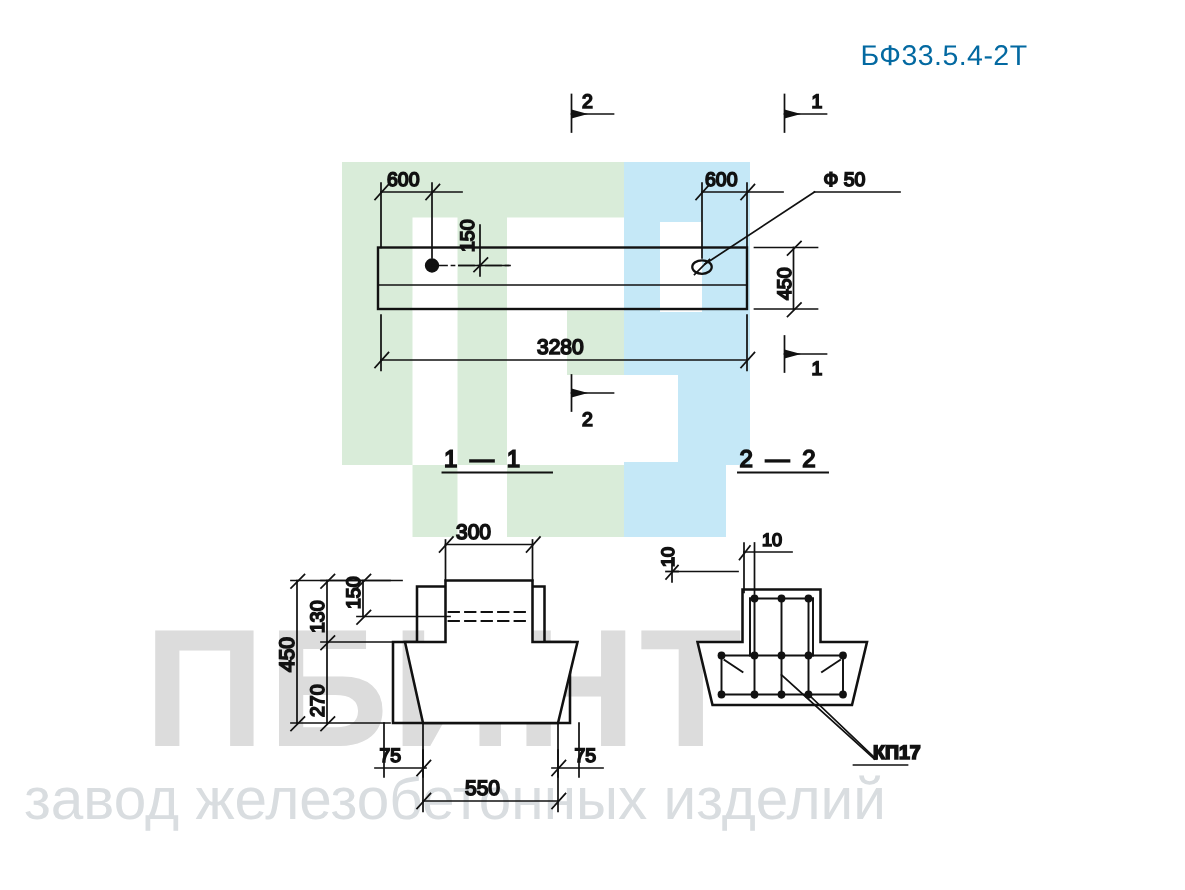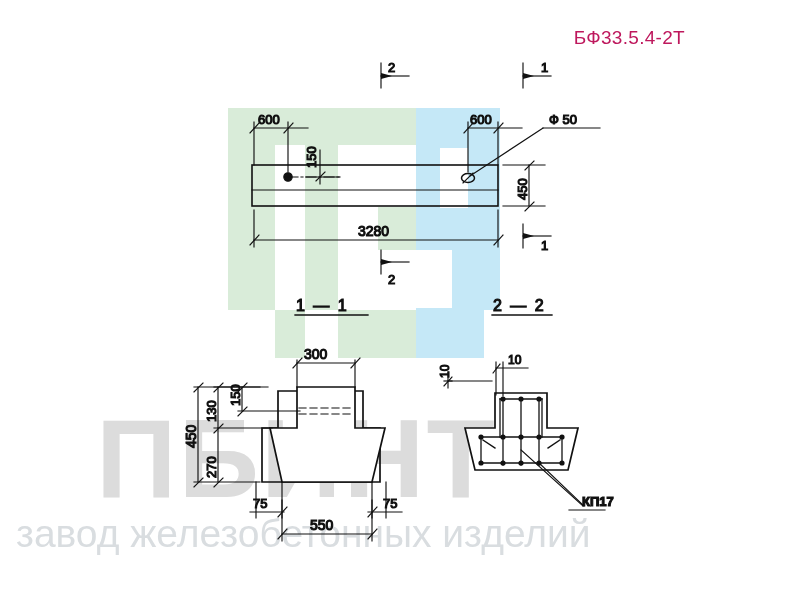--- a/index.html
+++ b/index.html
@@ -6,21 +6,21 @@
   body{width:790px;height:593px;position:relative;overflow:hidden;
        font-family:"Liberation Sans",sans-serif;}
   .layer{position:absolute;left:0;top:0;width:790px;height:593px;}
   #wm-blocks{z-index:1;}
   #wm-text{z-index:2;}
   #drawing{z-index:3;}
   #title{z-index:4;}
 
   .title-text{
     position:absolute; right:105px; top:27px;
-    font-size:19px; color:#be185d; letter-spacing:.3px;
+    font-size:19px; color:#0369a1; letter-spacing:.3px;
     font-family:"Liberation Sans",sans-serif; white-space:nowrap;margin-left:33px;
   }
   .wm-big{
     position:absolute; left:96px; top:394px;
     font-size:112px; font-weight:bold; color:#dcdcdc;
     letter-spacing:2px; white-space:nowrap;
     font-family:"Liberation Sans",sans-serif;
   }
   .wm-sub{
     position:absolute; left:16px; top:512px;

